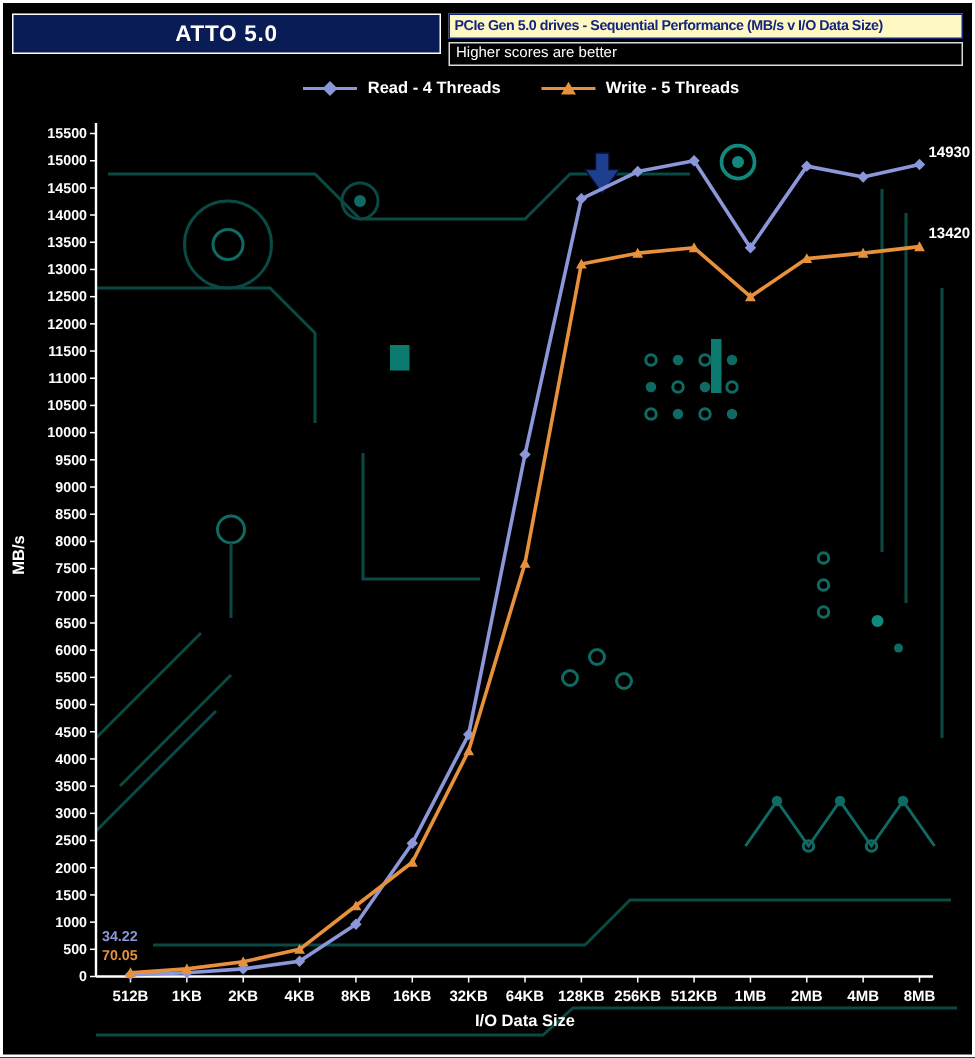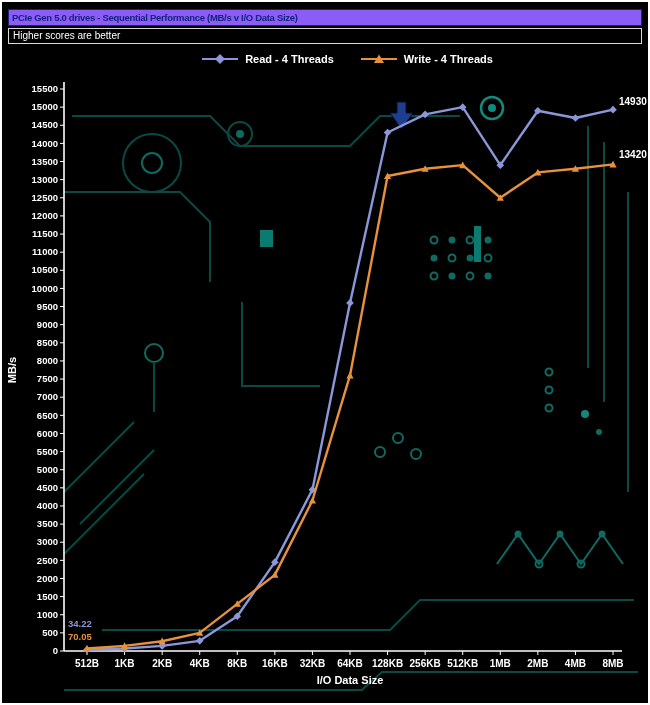--- a/index.html
+++ b/index.html
@@ -10,21 +10,21 @@
     font-family:"Liberation Sans", sans-serif;
   }
   .header { display:flex; gap:5px; padding:7px 6px 0 6px; align-items:flex-start; height:47px; }
   .title-box {
     width:286px; height:27px; background:#0a1c55; border:1px solid #ffffff;
     color:#ffffff; font-weight:bold; font-size:15px; letter-spacing:0.5px;
     display:flex; align-items:center; justify-content:center;
   }
   .header-right { flex:1; display:flex; flex-direction:column; gap:2px; min-width:0; }
   .subtitle-box {
-    background:#8b5cf6; color:#15247d; border:1px solid #15247d;
+    background:#fef9c3; color:#15247d; border:1px solid #15247d;
     font-size:9.5px; font-weight:bold; letter-spacing:-0.3px;
     padding:2px 3px; line-height:11px; white-space:nowrap; overflow:hidden;
   }
   .note-box {
     background:#000000; color:#ffffff; border:1px solid #d9d9d9;
     font-size:10px; font-weight:normal; padding:1px 4px; line-height:12px;
   }
   .legend { display:flex; justify-content:center; align-items:center; gap:26px; height:19px;padding-left:44px; }
   .legend-item { display:flex; align-items:center; gap:6px; color:#ffffff; font-size:11px; font-weight:bold; }
   .chart-area { position:relative; height:635px; }
@@ -42,40 +42,41 @@
   .dot-mid { fill:#0e6a62; }
   .dot-bright { fill:#11897c; }
   .fill-bright { fill:#0d7a70; }
 </style>
 </head>
 <body>
 
 <div class="window">
 
   <div class="header">
+    <div class="title-box">ATTO 5.0</div>
     <div class="header-right">
       <div class="subtitle-box">PCIe Gen 5.0 drives - Sequential Performance (MB/s v I/O Data Size)</div>
       <div class="note-box">Higher scores are better</div>
     </div>
   </div>
 
   <div class="legend">
     <div class="legend-item">
       <svg width="38" height="12">
         <line x1="1" y1="6" x2="37" y2="6" stroke-width="2" stroke="#8b97d8"></line>
         <path d="M19,1 L24,6 L19,11 L14,6 Z" fill="#8b97d8"></path>
       </svg>
       <span>Read - 4 Threads</span>
     </div>
     <div class="legend-item">
       <svg width="38" height="12">
         <line x1="1" y1="6" x2="37" y2="6" stroke-width="2" stroke="#e8913d"></line>
         <path d="M19,1.5 L24,10 L14,10 Z" fill="#e8913d"></path>
       </svg>
-      <span>Write - 4 Threads</span>
+      <span>Write - 5 Threads</span>
     </div>
   </div>
 
   <div class="chart-area">
     <svg id="chart-svg" width="646" height="635" viewBox="0 0 646 635">
 
       <g id="g-decor">
         <circle cx="150" cy="95" r="29" class="cir-dim"></circle>
         <circle cx="150" cy="95" r="10" class="cir-mid"></circle>
         <circle cx="238" cy="66" r="12" class="cir-dim"></circle>

